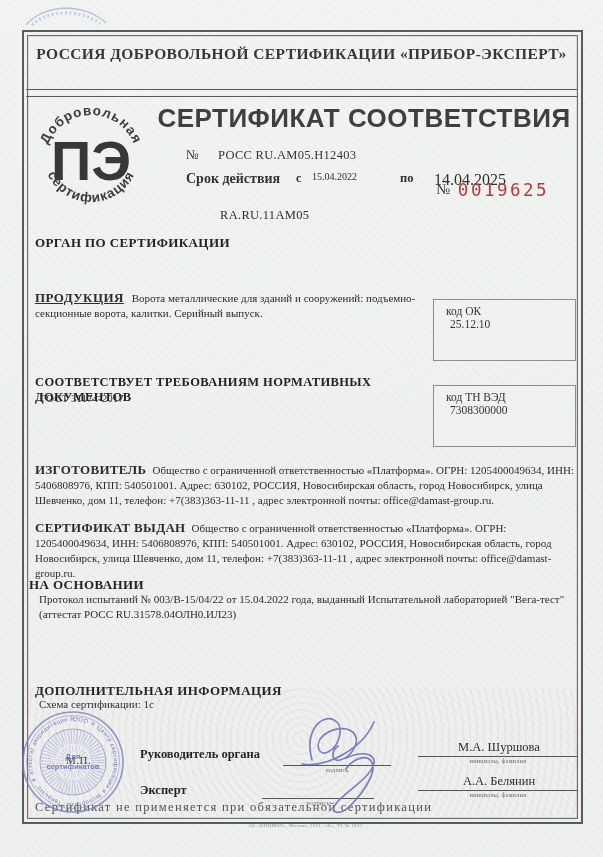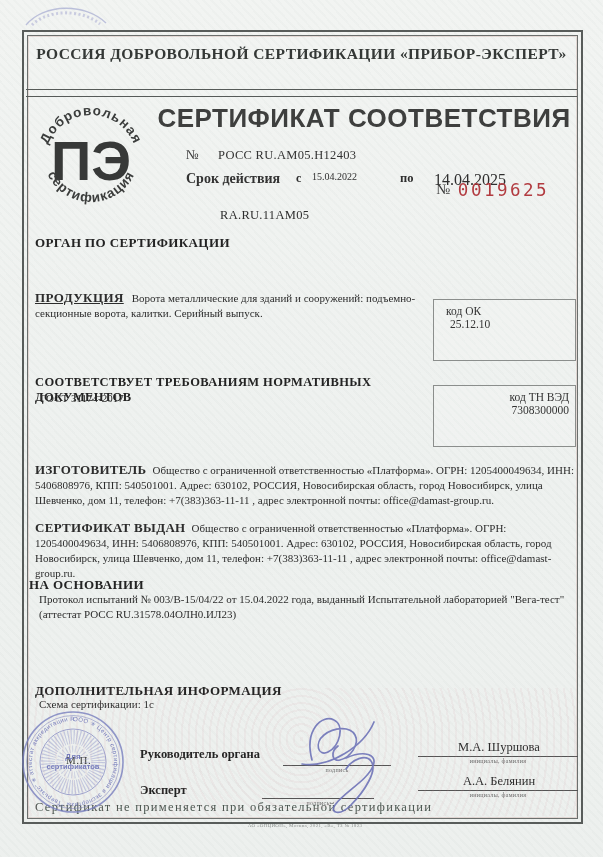--- a/index.html
+++ b/index.html
@@ -36,21 +36,21 @@
   .org-head{left:35px;top:209px;margin-top:26px;}
   .org-code{left:220px;top:208px;font-size:12.5px;letter-spacing:.3px;}
   .org-text{left:40px;top:226px;width:537px;}
   .product-p{left:35px;top:289px;width:398px;}
   .product-p b{font-size:13px;letter-spacing:.4px;padding-right:8px;text-decoration:underline;}
   .std-head{left:35px;top:375px;width:420px;font-size:12.5px;}
   .std-text{left:40px;top:391px;width:380px;}
   .codebox{left:433px;width:143px;height:62px;border:1px solid #8b8e8c;box-sizing:border-box;
         padding:5px 6px 0 12px;font-size:11.5px;color:#333;background:rgba(255,255,255,.12);}
   .codebox .cb-val{padding-left:4px;margin-top:1px;}
-  .cb1{top:299px;} .cb2{top:385px;text-align:right;}
+  .cb1{top:299px;} .cb2{top:385px;}
   .man-p{left:35px;top:461px;width:543px;}
   .man-p b,.iss-p b{font-size:13px;letter-spacing:.3px;padding-right:6px;}
   .iss-p{left:35px;top:519px;width:543px;}
   .basis-head{left:29px;top:577px;}
   .basis-text{left:39px;top:592px;width:540px;}
   .add-head{left:35px;top:683px;}
   .add-text{left:39px;top:697px;width:400px;}
   .mp{left:66px;top:754px;font-size:11px;color:#3c3f3e;letter-spacing:.5px;z-index:1;}
   .stamp{left:18px;top:707px;z-index:2;opacity:.92;}
   .sig-overlay{left:272px;top:708px;z-index:3;}

